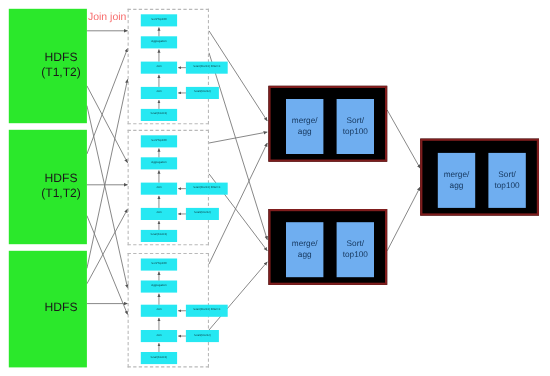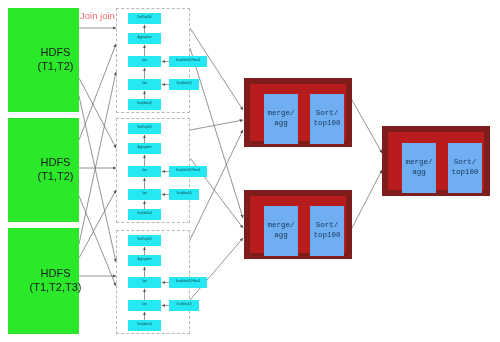--- a/index.html
+++ b/index.html
@@ -30,21 +30,21 @@
     background:#26E8F2; color:#0d3b40;
     display:flex; align-items:center; justify-content:center;
     text-align:center;
     font-size:2.6px; line-height:1.05; letter-spacing:0px;
     overflow:hidden; padding:0 1px;
   }
 
   
   .stage {
     position:absolute; box-sizing:border-box;
-    border:6px solid #7f1d1d; background:#b91c1c;font-family:Liberation Mono, monospace;
+    border:2px solid #7f1d1d; background:#000000;
   }
   .stage-box {
     position:absolute; box-sizing:border-box;
     background:#6FAEF0;
     display:flex; align-items:center; justify-content:center;
     text-align:center; color:#15365c;
     font-size:7.5px; line-height:1.3;
   }
 
   .label-hash {
@@ -106,21 +106,20 @@
   <div class="hdfs" style="left:8px; top:118px; width:71px; height:104px;">
     <div>
       <span>HDFS</span>
       <span>(T1,T2)</span>
     </div>
   </div>
 
   <div class="hdfs" style="left:8px; top:228px; width:71px; height:106px;">
     <div>
       <span>HDFS</span>
-      <span>(T1,T2,T3)</span>
     </div>
   </div>
 
   <div class="label-hash" style="left:80px; top:10px;">Join join</div>
 
   <div class="plan-group" style="left:116px; top:8px; width:74px; height:105px;">
     <div class="op" style="left:11px; top:4px;  width:33px; height:11px;">Sort/Top100</div>
     <div class="op" style="left:11px; top:24px; width:33px; height:11px;">Aggregation</div>
     <div class="op" style="left:11px; top:47px; width:33px; height:11px;">Join</div>
     <div class="op" style="left:11px; top:70px; width:33px; height:11px;">Join</div>

